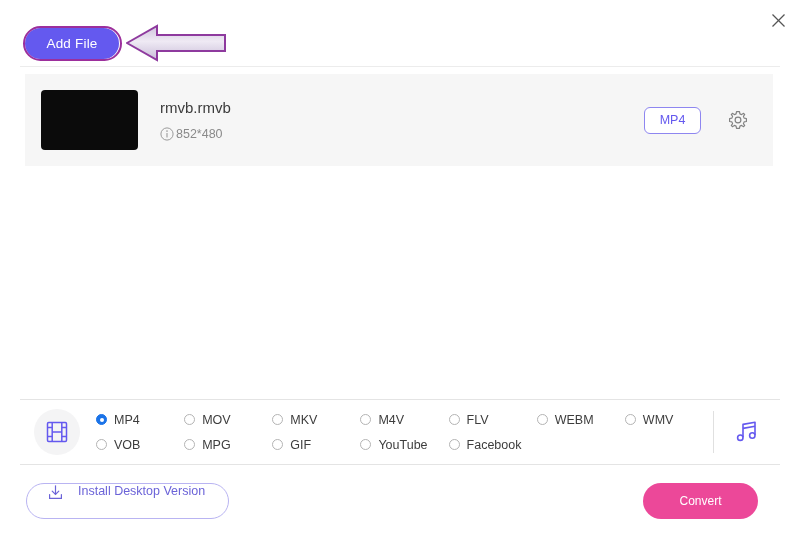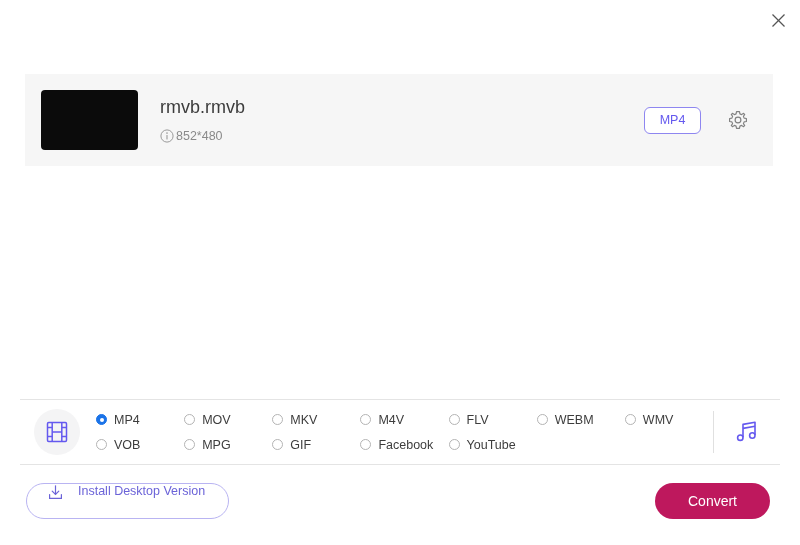--- a/index.html
+++ b/index.html
@@ -115,21 +115,21 @@
     border-radius: 4px;
     background: #0b0b0b;
     flex: 0 0 auto;
   }
   .file-meta {
     margin-left: 22px;
     flex: 1 1 auto;
     min-width: 0;
   }
   .file-name {
-    font-size: 18px;
+    font-size: 15px;
     color: #3c3c3c;
     margin-bottom: 11px;
     white-space: nowrap;
     overflow: hidden;
     text-overflow: ellipsis;
   }
   .file-sub {
     display: flex;
     align-items: center;
     gap: 2px;
@@ -276,48 +276,69 @@
     height: 17px;
     flex: 0 0 auto;
   }
   .install-label {
     margin-left: 14px;
     font-size: 12.5px;
     color: #6b63d8;
   }
   .convert-btn {
     position: absolute;
-    right: 30px;
+    right: 42px;
     top: 13px;
     width: 115px;
     height: 36px;
     border-radius: 19px;
-    background: #be185d;
+    background: #ec4899;
     color: #ffffff;
-    font-size: 14px;
+    font-size: 12px;
     border: none;
     cursor: pointer;
     font-family: "Liberation Sans", sans-serif;
     display: flex;
     align-items: center;
     justify-content: center;
   }
 </style>
 </head>
 <body>
 
 <div class="app">
 
   <div class="close-btn">
     <svg width="15" height="15" viewBox="0 0 15 15">
       <line x1="1.5" y1="1.5" x2="13.5" y2="13.5" stroke="#555" stroke-width="1.3"></line>
       <line x1="13.5" y1="1.5" x2="1.5" y2="13.5" stroke="#555" stroke-width="1.3"></line>
     </svg>
   </div>
 
+  <div class="header">
+
+    <div class="addfile-wrap">
+      <button class="addfile-btn">Add File</button>
+    </div>
+
+    <div class="annot-ring"></div>
+
+    <svg class="annot-arrow" viewBox="0 0 101 38">
+      <defs>
+        <linearGradient id="arrGrad" x1="0" y1="0" x2="0" y2="1">
+          <stop offset="0%" stop-color="#cfc3dd"></stop>
+          <stop offset="45%" stop-color="#efeaf4"></stop>
+          <stop offset="100%" stop-color="#c9bcd8"></stop>
+        </linearGradient>
+      </defs>
+      <path d="M1 19 L31 2 L31 11 L99 11 L99 27 L31 27 L31 36 Z" fill="url(#arrGrad)" stroke="#8e3a9e" stroke-width="2" stroke-linejoin="miter"></path>
+    </svg>
+
+    <div class="header-divider"></div>
+  </div>
 
   <div class="file-list">
     <div class="file-row">
 
       <div class="thumb"></div>
 
       <div class="file-meta">
         <div class="file-name">rmvb.rmvb</div>
         <div class="file-sub">
           <svg class="info-icon" viewBox="0 0 14 14">
@@ -397,25 +418,25 @@
       <label class="fmt-opt">
         <span class="radio"></span>
         <span>MPG</span>
       </label>
       <label class="fmt-opt">
         <span class="radio"></span>
         <span>GIF</span>
       </label>
       <label class="fmt-opt">
         <span class="radio"></span>
+        <span>YouTube</span>
+      </label>
+      <label class="fmt-opt">
+        <span class="radio"></span>
         <span>Facebook</span>
-      </label>
-      <label class="fmt-opt">
-        <span class="radio"></span>
-        <span>YouTube</span>
       </label>
     </div>
 
     <div class="fmt-divider"></div>
 
     <div class="audio-icon-btn">
       <svg width="26" height="26" viewBox="0 0 26 26">
         <g fill="none" stroke="#6459ef" stroke-width="1.6" stroke-linejoin="round">
           <path d="M9 18.2 L9 5.4 L21 3.2 L21 16"></path>
           <line x1="9" y1="9.4" x2="21" y2="7.2"></line>

